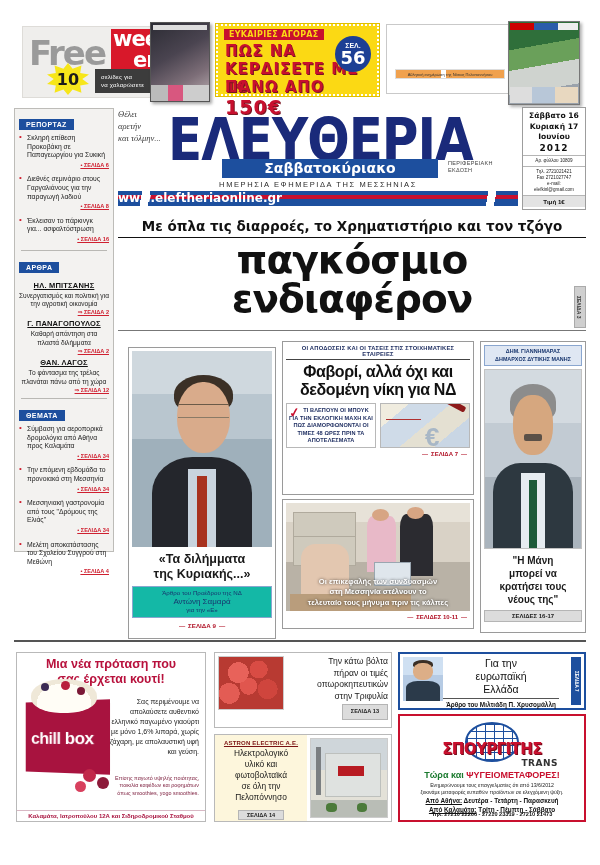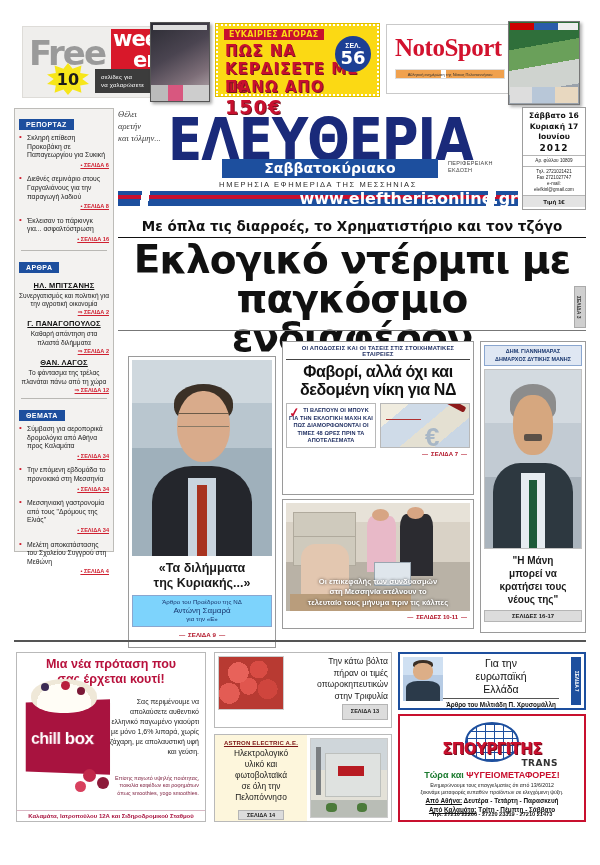--- a/index.html
+++ b/index.html
@@ -105,22 +105,22 @@
   .edition { position:absolute; left:330px; top:56px; font-size:5.5px; color:#444; line-height:7px;
              letter-spacing:.3px; text-align:left; }
   .tagline { position:absolute; left:0; top:76px; width:400px; text-align:center; font-size:7.5px;
              color:#2a2a2a; letter-spacing:1.6px; }
   .urlbar { position:absolute; left:0; top:87px; width:400px; height:15px;
             background: linear-gradient(180deg,#1d4f9e 0 30%,#c8102e 30% 52%,#1d4f9e 52% 100%);
             overflow:hidden; }
   .urlbar::before { content:""; position:absolute; left:0; top:0; width:100%; height:100%;
             background: linear-gradient(100deg, transparent 0 6%, #ffffff 6% 8%, transparent 8% 92%,
                                         #ffffff 92% 94%, transparent 94% 100%); }
-  .urlbar span { position:relative; display:block; text-align:right; line-height:15px; color:#fff;
-                 font-size:16px; font-weight:bold; font-family:"DejaVu Sans", sans-serif; z-index:2; }
+  .urlbar span { position:relative; display:block; text-align:left; line-height:15px; color:#fff;
+                 font-size:12px; font-weight:bold; font-family:"DejaVu Sans", sans-serif; z-index:2; }
 
   
   .datebox { position:absolute; left:522px; top:107px; width:64px; height:103px;
              border:1px solid #9d9d9d; background:#fff; }
   .db-date { text-align:center; font-size:7.6px; font-weight:bold; line-height:10.5px; color:#111;
              padding:3px 2px 2px; font-family:"DejaVu Sans", sans-serif; }
   .db-date .yr { font-size:9px; letter-spacing:1px; }
   .db-row { border-top:1px solid #b5b5b5; text-align:center; font-size:4.6px; color:#222;
             padding:2px 1px; line-height:6px; }
   .db-price { border-top:1px solid #b5b5b5; background:#e3e3e3; text-align:center; font-size:6.2px;
@@ -132,37 +132,37 @@
             border-bottom:1.5px solid #111; padding-bottom:3px; font-family:"DejaVu Sans", sans-serif; }
   .headline { position:absolute; left:118px; top:240px; width:468px; text-align:center;
               font-size:39px; font-weight:bold; color:#111; line-height:39px; letter-spacing:-1px;
               font-family:"DejaVu Sans", sans-serif; }
   .hl-rule { position:absolute; left:118px; top:330px; width:468px; border-top:1px solid #777; }
   .side-page { position:absolute; left:574px; top:286px; width:12px; height:42px; background:#cfcfcf;
                border:1px solid #aaa; color:#333; font-size:5px; font-weight:bold;
                writing-mode:vertical-rl; text-align:center; line-height:12px; }
 
   
-  .col-left { position:absolute; left:128px; top:356px; width:148px; height:292px;
+  .col-left { position:absolute; left:128px; top:347px; width:148px; height:292px;
               border:1px solid #9a9a9a; background:#fff; padding:3px; }
   .photo-samaras { width:100%; height:196px; position:relative; overflow:hidden;
                    background: linear-gradient(180deg,#cfd8de 0 22%, #b9c6cf 22% 45%, #9fb0bb 45% 100%); }
   .ps-face { position:absolute; left:32%; top:16%; width:38%; height:36%; border-radius:48%;
              background:#d9ab8b; }
   .ps-hair { position:absolute; left:30%; top:12%; width:42%; height:20%; border-radius:50% 50% 40% 40%;
              background:#3b3026; }
   .ps-glass { position:absolute; left:33%; top:27%; width:36%; height:7%;
               border-top:1.5px solid #6b5a48; border-bottom:1px solid #8a7a66; }
   .ps-body { position:absolute; left:14%; bottom:0; width:72%; height:46%; background:#24262c;
              border-radius:40% 40% 0 0; }
   .ps-shirt { position:absolute; left:40%; bottom:0; width:20%; height:40%; background:#c9d4de; }
   .ps-tie { position:absolute; left:46.5%; bottom:0; width:7%; height:36%; background:#a8321f; }
   .cap-quote { text-align:center; font-size:12.5px; font-weight:bold; color:#1a1a1a; line-height:15px;
                margin-top:5px; }
-  .cap-blue { margin-top:4px; background:#7dd3fc; border:1px solid #8aa6cf; text-align:center;
+  .cap-blue { margin-top:4px; background:#14b8a6; border:1px solid #8aa6cf; text-align:center;
               color:#17356e; font-size:6.2px; line-height:8.5px; padding:2px 2px; }
   .cap-blue .big { font-size:8px; }
   .pg-strip { margin-top:4px; text-align:center; font-size:6.2px; font-weight:bold; color:#b11226; }
   .pg-strip::before, .pg-strip::after { content:"—"; color:#b11226; margin:0 3px; }
 
   .col-mid { position:absolute; left:282px; top:341px; width:192px; height:292px; }
   .mid-top { border:1px solid #9a9a9a; background:#fff; padding:3px; height:154px; }
   .mid-kick { font-size:5.8px; font-weight:bold; color:#1a2a5e; text-align:center; letter-spacing:.2px;
               border-bottom:1px solid #444; padding-bottom:2px; }
   .mid-head { text-align:center; font-size:16px; font-weight:bold; color:#111; line-height:18px;
@@ -337,21 +337,20 @@
       <div class="l1">ΠΩΣ ΝΑ</div>
       <div class="l2">ΚΕΡΔΙΣΕΤΕ ΜΕ 1€</div>
       <div class="l3"><span>ΠΑΝΩ ΑΠΟ </span><b>150€</b></div>
       <div class="sel-circle">
         <div class="s1">ΣΕΛ.</div>
         <div class="s2">56</div>
       </div>
     </div>
 
     <div class="noto-ad">
-      <div class="nt">NotoSport</div>
       <div class="nbar">
         <span>Αθλητική ενημέρωση της Νότιας Πελοποννήσου</span>
       </div>
     </div>
     <div class="noto-img">
       <div class="top"></div>
       <div class="bot"></div>
     </div>
   </div>
 
@@ -453,21 +452,20 @@
       <div>e-mail:</div>
       <div>elefkinl@gmail.com</div>
     </div>
     <div class="db-price">Τιμή 1€</div>
   </div>
 
   <div class="kicker-wrap">
     <div class="kicker">Με όπλα τις διαρροές, το Χρηματιστήριο και τον τζόγο</div>
   </div>
   <div class="headline">
-    <div>Εκλογικό ντέρμπι με</div>
     <div>παγκόσμιο ενδιαφέρον</div>
   </div>
   <div class="hl-rule"></div>
   <div class="side-page">ΣΕΛΙΔΑ 3</div>
 
   <div class="col-left">
     <div class="photo-samaras">
       <div class="ps-body"></div>
       <div class="ps-shirt"></div>
       <div class="ps-tie"></div>

